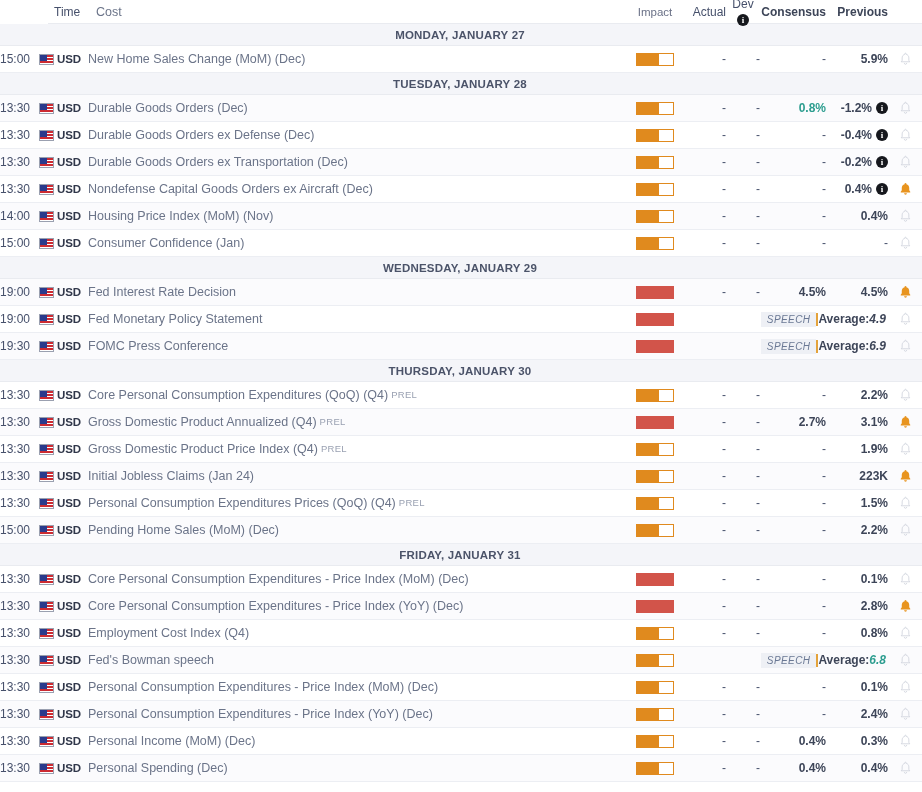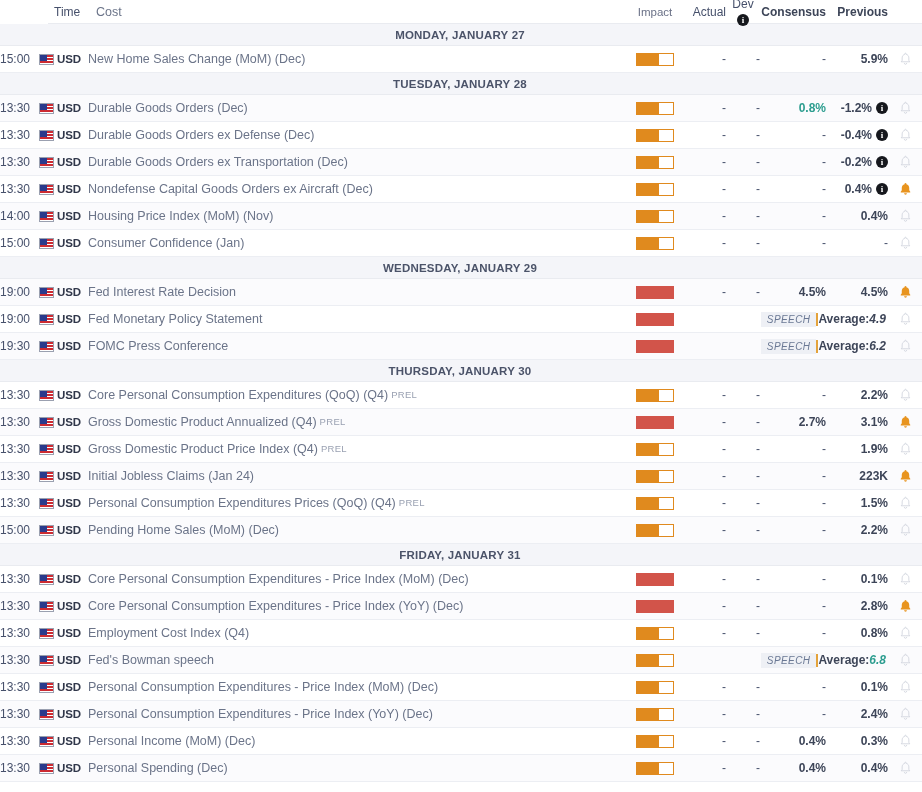--- a/index.html
+++ b/index.html
@@ -462,21 +462,21 @@
         <div class="c-event">FOMC Press Conference</div>
         <div class="c-impact">
           <span class="bar high">
             <span class="fill" style="width:100%"></span>
           </span>
         </div>
         <div class="c-speech">
           <span class="speech-badge">SPEECH</span>
           <span class="vbar"></span>
           <span class="avg-label">Average:</span>
-          <span class="avg-val">6.2</span>
+          <span class="avg-val">6.9</span>
         </div>
         <div class="c-bell">
           <svg class="bell" viewBox="0 0 16 18">
             <path d="M8 1.6c-.6 0-1 .4-1 .9v.6C5 3.6 3.7 5.3 3.7 7.6v3.2L2.5 12.6h11L12.3 10.8V7.6c0-2.3-1.3-4-3.3-4.5v-.6c0-.5-.4-.9-1-.9z" fill="none" stroke="#cfd3dc" stroke-width="1.1" stroke-linejoin="round"></path>
             <path d="M6.4 14.2c0 .9.7 1.6 1.6 1.6s1.6-.7 1.6-1.6" fill="none" stroke="#cfd3dc" stroke-width="1.1"></path>
           </svg>
         </div>
       </div>
       <div class="dayrow">
         <span class="daytext">THURSDAY, JANUARY 30</span>

